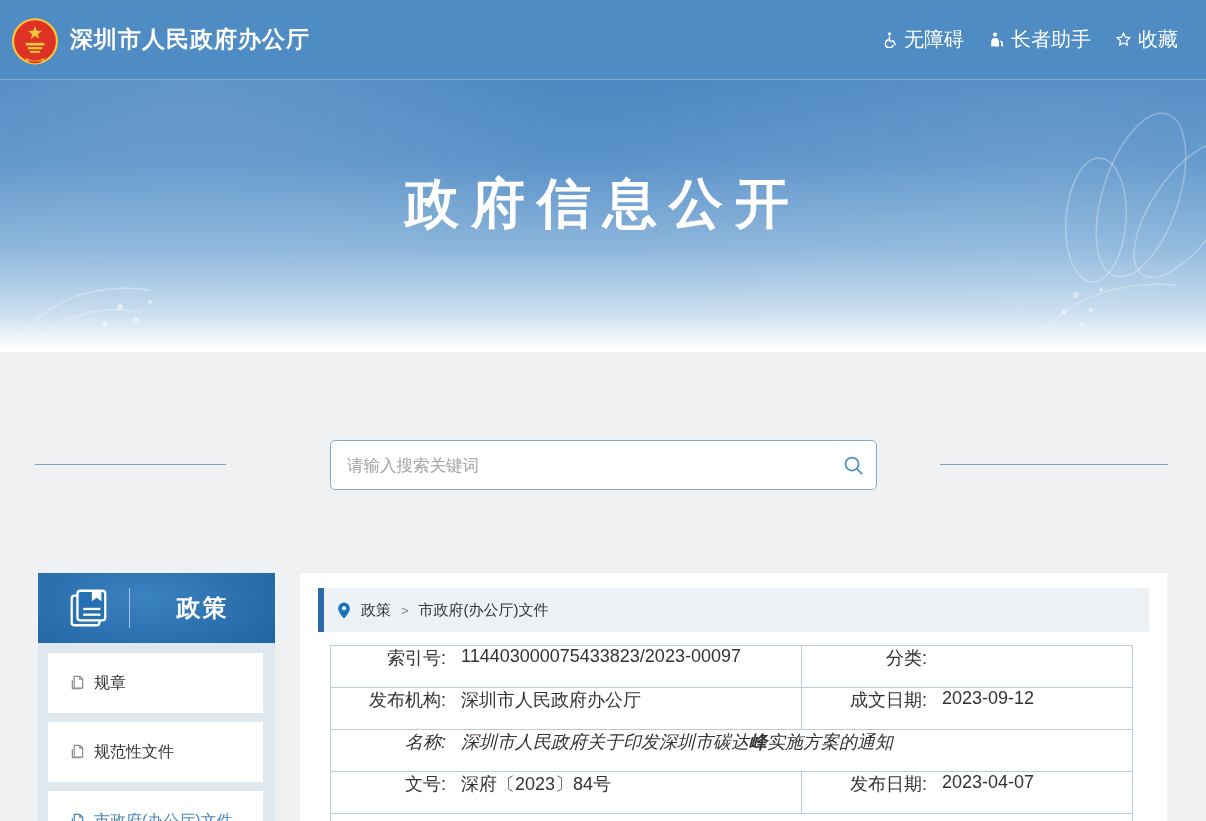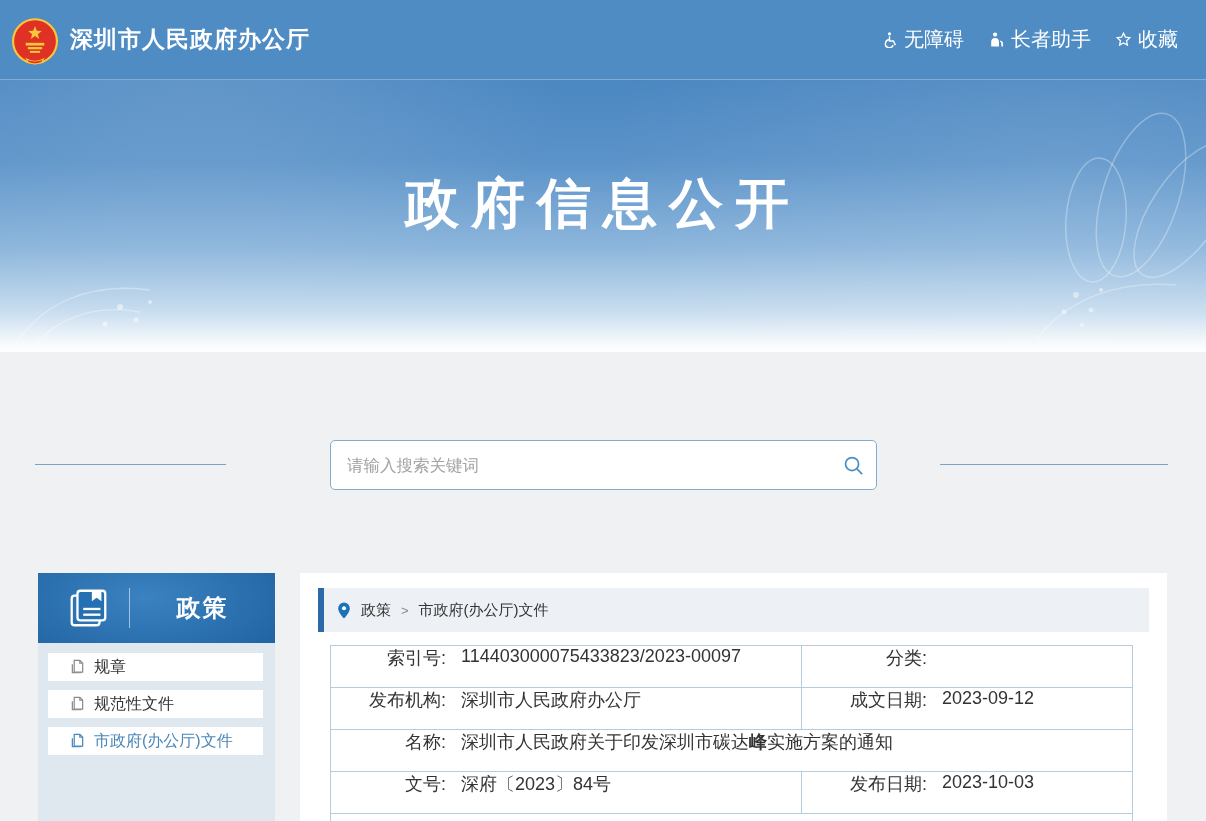--- a/index.html
+++ b/index.html
@@ -76,21 +76,21 @@
   .sidebar-header {
     height:70px;
     background:radial-gradient(ellipse 200px 90px at 45% 35%, #3b82c0, #1d5f9e 95%);
     display:flex; align-items:center; color:#fff;
   }
   .sidebar-header .book { margin-left:27px; }
   .sidebar-header .divider { width:1px; height:40px; background:rgba(255,255,255,.55); margin:0 0 0 18px; }
   .sidebar-header .label { flex:1; text-align:center; font-size:24px; font-weight:bold; letter-spacing:2px; }
   .sidebar-items { padding:10px 12px 0 10px; }
   .side-item {
-    background:#fff; height:28px; margin-bottom:9px;
+    background:#fff; height:60px; margin-bottom:9px;
     display:flex; align-items:center; gap:9px; padding-left:22px;
     font-size:16px; color:#333; cursor:pointer;
   }
   .side-item svg { flex:0 0 auto; }
   .side-item.active { color:#4a86b8; }
 
   
   .main-panel { flex:1; background:#fff; min-height:420px; padding:15px 18px 0 18px; margin-left:25px; }
   .breadcrumb {
     height:44px; background:#edf0f4; border-left:6px solid #2a6aa8;
@@ -99,21 +99,21 @@
   .crumb { cursor:pointer; }
   .crumb.current { cursor:default; }
   .crumb-sep { color:#8a8a8a; font-size:13px; }
 
   .doc-table { margin:13px 16px 0 12px; border:1px solid #b5cbde; }
   .t-row { display:flex; border-bottom:1px solid #b5cbde; min-height:42px; }
   .t-row:last-child { border-bottom:none; }
   .t-cell { display:flex; align-items:flex-start; font-size:18px; }
   .t-cell.left { width:470px; }
   .t-cell.right { flex:1; border-left:1px solid #b5cbde; }
-  .t-cell.full { width:100%; }
+  .t-cell.full { width:100%;font-style:italic; }
   .t-label { display:inline-block; width:115px; text-align:right; color:#333; flex:0 0 auto; }
   .t-cell.right .t-label { width:125px; }
   .t-value { padding-left:15px; color:#333; }
   .t-value b { font-weight:bold; }
   .t-row.cutoff { height:42px; }
 </style>
 </head>
 <body>
 
 <div class="top-header">
@@ -281,21 +281,21 @@
             <span class="t-value"><span>深圳市人民政府关于印发深圳市碳达</span><b>峰</b><span>实施方案的通知</span></span>
           </div>
         </div>
         <div class="t-row">
           <div class="t-cell left">
             <span class="t-label">文号:</span>
             <span class="t-value">深府〔2023〕84号</span>
           </div>
           <div class="t-cell right">
             <span class="t-label">发布日期:</span>
-            <span class="t-value">2023-10-03</span>
+            <span class="t-value">2023-04-07</span>
           </div>
         </div>
         <div class="t-row cutoff">
           <div class="t-cell full"></div>
         </div>
       </div>
     </div>
 
   </div>
 </div>

